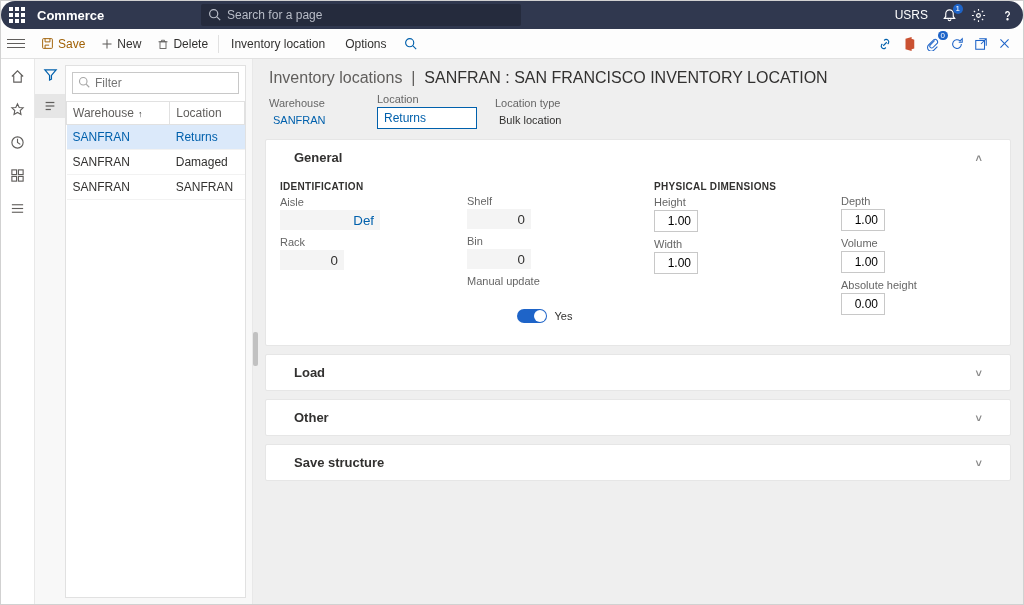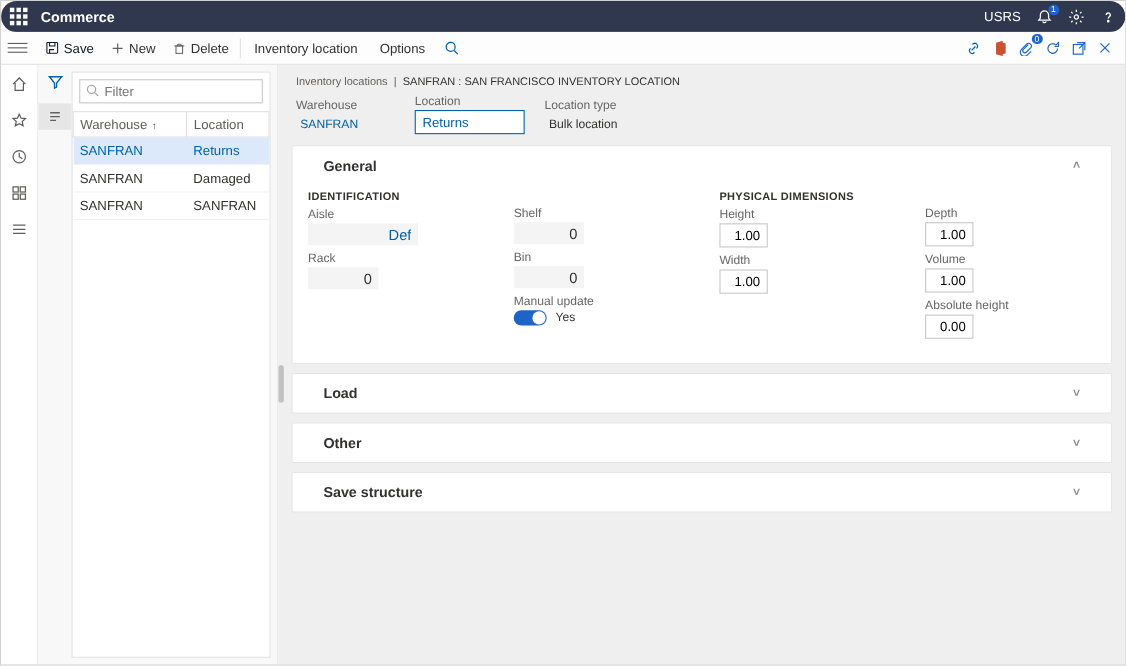--- a/index.html
+++ b/index.html
@@ -16,21 +16,21 @@
   .search-icon { position: absolute; left: 7px; top: 4px; color: #b8bcc7; }
   .top-right { display: flex; align-items: center; gap: 14px; margin-left: auto; font-size: 12px; }
   .top-right .icon-btn { color: #fff; cursor: pointer; position: relative; }
   .badge-dot { position: absolute; top: -4px; right: -6px; background: #1e64c8; color: #fff; border-radius: 6px; font-size: 8px; padding: 0 3px; line-height: 10px; }
   
   
   .actionbar { height: 30px; background: #fdfdfd; border-bottom: 1px solid #e1e1e1; display: flex; align-items: center; padding: 0 6px; font-size: 12px; }
   .hamburger { width: 18px; cursor: pointer; margin-right: 8px; }
   .hamburger div { height: 1px; background: #605e5c; margin: 3px 0; }
   .actionbar .btn { display: flex; align-items: center; gap: 4px; padding: 0 8px; height: 30px; cursor: pointer; color: #323130; }
-  .actionbar .btn.primary { color: #0f172a; }
+  .actionbar .btn.primary { color: #a16207; }
   .actionbar .sep { width: 1px; height: 18px; background: #e1e1e1; margin: 0 2px; }
   .actionbar .tab { padding: 0 10px; height: 30px; display: flex; align-items: center; cursor: pointer; }
   .action-right { margin-left: auto; display: flex; align-items: center; gap: 10px; padding-right: 6px; }
   .action-right .ic { cursor: pointer; position: relative; color: #1e64c8; }
   .badge-num { position: absolute; top: -6px; right: -8px; background: #1e64c8; color: #fff; font-size: 8px; border-radius: 6px; padding: 0 3px; }
 
   
   .body { display: flex; height: calc(605px - 28px - 30px - 2px); }
   .leftrail { width: 34px; background: #ffffff; border-right: 1px solid #e8e8e8; display: flex; flex-direction: column; align-items: center; padding-top: 10px; gap: 18px; }
   .leftrail .ric { color: #605e5c; cursor: pointer; }
@@ -47,40 +47,40 @@
   table.grid { width: 100%; border-collapse: collapse; font-size: 12px; }
   table.grid th { text-align: left; font-weight: 400; color: #605e5c; border: 1px solid #e1e1e1; padding: 4px 6px; background: #fff; }
   table.grid th .sort { font-size: 9px; margin-left: 4px; color: #323130;}
   table.grid td { padding: 5px 6px; border-bottom: 1px solid #f2f2f2; cursor: pointer; }
   tr.selected { background: #dbe9fa; }
   tr.selected td:first-child { color: #0060ac; }
   tr.selected td:nth-child(2) { color: #0060ac; }
 
   .detail { flex: 1; background: #efefef; overflow: auto; padding: 0 12px 12px 6px; position: relative;}
   .detail-scroll { position:absolute; left:0; top:50%; width:5px; height:34px; background:#c1c1c1; border-radius:2px;}
-  .crumbs { padding: 10px 4px 6px 10px; font-size: 10px; color: #605e5c; }
+  .crumbs { padding: 10px 4px 6px 10px; font-size: 16px; color: #605e5c; }
   .crumbs .title { color: #323130; }
   .header-fields { display: flex; gap: 18px; padding: 0 10px 10px 10px; align-items: flex-end; }
   .hf { display: flex; flex-direction: column; gap: 2px; font-size: 11px; }
   .hf label { color: #666; font-size: 11px; }
   .hf .val { color: #0060ac; padding: 3px 4px; min-width: 90px; cursor: pointer; }
   .hf input { border: 1px solid #0060ac; color: #0060ac; padding: 3px 6px; width: 100px; height: 22px; font-size: 12px; }
   .hf .plain { color: #323130; padding: 3px 4px; }
 
   .card { background: #ffffff; border: 1px solid #e6e6e6; border-radius: 2px; margin: 0 0 8px 6px; }
   .card-head { display: flex; align-items: center; justify-content: space-between; padding: 10px 28px; font-size: 13px; font-weight: 600; cursor: pointer; }
   .chev { color: #888; font-size: 11px; }
   .card-body { padding: 6px 14px 16px 14px; display: grid; grid-template-columns: repeat(4, 1fr); gap: 10px 32px; font-size: 11px; }
   .sect-title { font-size: 10px; letter-spacing: 0.3px; color: #323130; font-weight: 600; margin-bottom: 4px; }
   .field { display: flex; flex-direction: column; gap: 2px; margin-bottom: 6px; }
   .field label { color: #666; font-size: 11px; }
   .field .ro { background: #f4f4f4; border: none; padding: 3px 6px; width: 100px; height: 20px; text-align: right; color:#323130;}
   .field .ro.num { text-align: right; width: 64px; }
   .field input.box { border: 1px solid #c8c8c8; padding: 3px 6px; width: 44px; height: 22px; text-align: right; font-size: 12px; }
-  .toggle-row { display: flex; align-items: center; gap: 8px; margin-top: 0;}
+  .toggle-row { display: flex; align-items: center; gap: 8px; margin-top: 20px; justify-content: center;}
   .toggle { width: 30px; height: 14px; background: #1e64c8; border-radius: 8px; position: relative; cursor: pointer; }
   .toggle .knob { position: absolute; right: 1px; top: 1px; width: 12px; height: 12px; background: #fff; border-radius: 50%; }
   .col { display: flex; flex-direction: column; }
 
   svg { display: block; }
 </style>
 </head>
 <body>
 
 <div class="topnav">
@@ -89,20 +89,29 @@
       <span></span>
       <span></span>
       <span></span>
       <span></span>
       <span></span>
       <span></span>
       <span></span>
       <span></span>
   </div>
   <div class="brand">Commerce</div>
+  <div class="search-wrap">
+    <span class="search-icon">
+      <svg width="13" height="13" viewBox="0 0 16 16" fill="none" stroke="currentColor" stroke-width="1.5">
+          <circle cx="7" cy="7" r="5"></circle>
+          <line x1="11" y1="11" x2="15" y2="15"></line>
+        </svg>
+    </span>
+    <input class="search" placeholder="Search for a page" style="">
+  </div>
   <div class="top-right">
     <span>USRS</span>
     <span class="icon-btn">
       <svg width="15" height="15" viewBox="0 0 16 16" fill="none" stroke="currentColor" stroke-width="1.2">
           <path d="M8 2a4 4 0 0 0-4 4v3l-1.5 2h11L12 9V6a4 4 0 0 0-4-4z"></path>
           <path d="M6.5 12a1.5 1.5 0 0 0 3 0"></path>
         </svg>
       <span class="badge-dot">1</span>
     </span>
     <span class="icon-btn">

